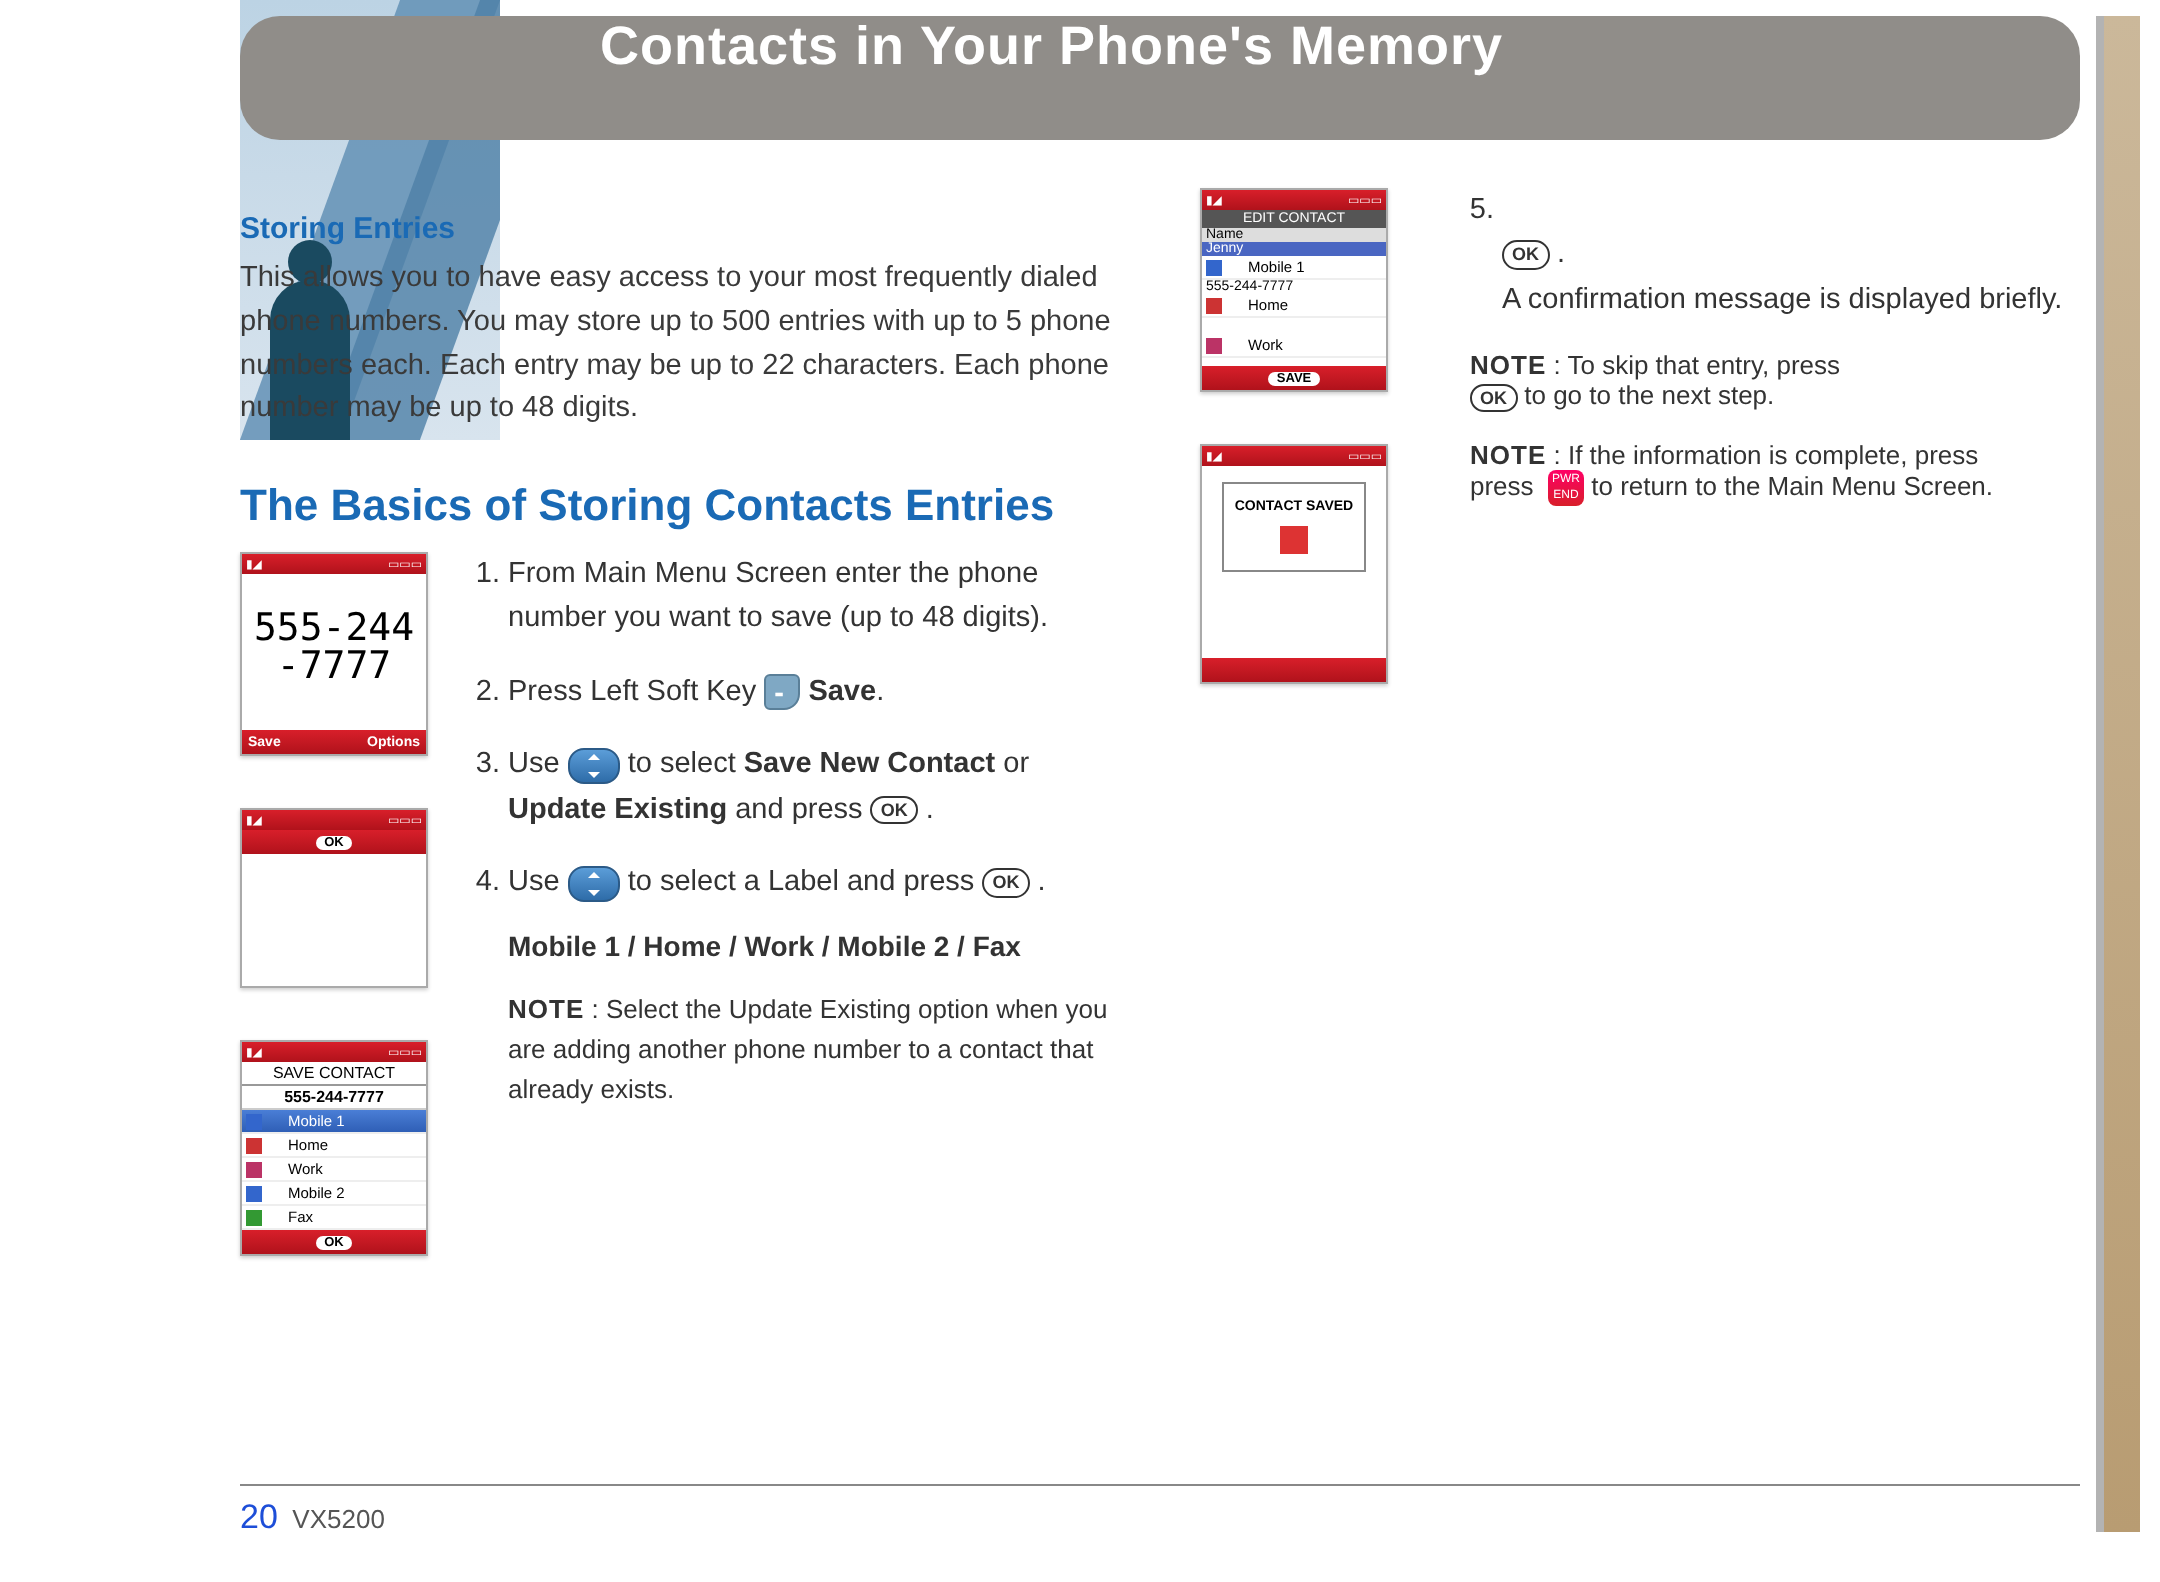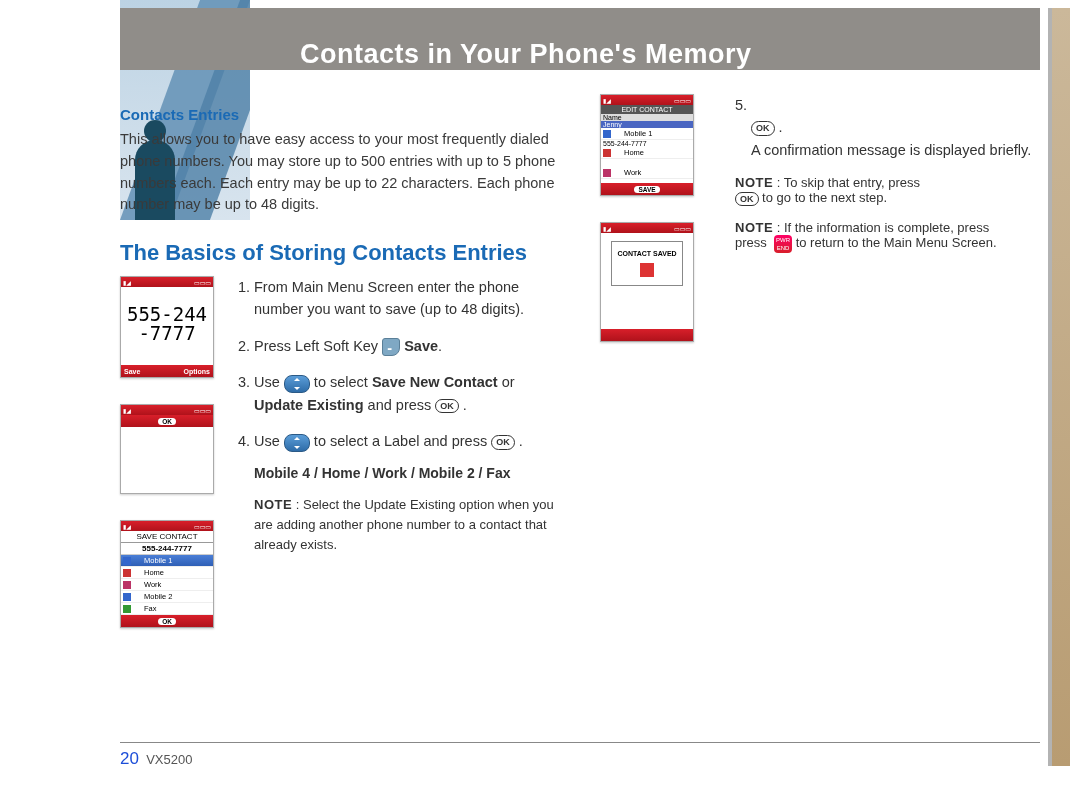--- a/index.html
+++ b/index.html
@@ -21,23 +21,24 @@
     content:"";
     position:absolute; left:-4px; top:0; width:4px; height:100%;
     background:#b3b3b3;
   }
   .header {
     position: absolute;
     left: 120px; top: 8px; right: 40px;
     height: 62px;
     background: #908d89;
     display: flex;
-    align-items: flex-end;
+    align-items: flex-start;
     padding-left: 180px;
     box-sizing: border-box;
+    border-radius: 20px;
   }
   .header-title {
     color: #fff;
     font-size: 27px;
     font-weight: bold;
     letter-spacing: 0.5px;
   }
   .header-img {
     position: absolute;
     left: 120px; top: 0;
@@ -177,21 +178,21 @@
     <div class="head"></div>
 </div>
 
 <div class="header">
   <div class="header-title">Contacts in Your Phone's Memory</div>
 </div>
 
 <div class="content">
 
   <div class="col1">
-    <div class="sub-head">Contacts Entries</div>
+    <div class="sub-head">Storing Entries</div>
     <div class="body-text">This allows you to have easy access to your most frequently dialed phone numbers. You may store up to 500 entries with up to 5 phone numbers each. Each entry may be up to 22 characters. Each phone number may be up to 48 digits.</div>
     <div class="section-title">The Basics of Storing Contacts Entries</div>
 
     <div class="step-row">
       <div class="thumbs">
 
         <div class="phone-thumb">
           <div class="pt-status">
               <span>▮◢</span>
               <span>▭▭▭</span>
@@ -254,21 +255,21 @@
         </div>
 
       </div>
 
       <div style="flex:1">
         <ol class="steps">
           <li><span>From Main Menu Screen enter the phone number you want to save (up to 48 digits).</span></li>
           <li><span>Press Left Soft Key </span><span class="icon-softkey"></span> <span class="bold">Save</span>.</li>
           <li><span>Use </span><span class="icon-nav"></span><span> to select </span><span class="bold">Save New Contact</span><span> or </span><span class="bold">Update Existing</span><span> and press </span><span class="icon-ok">OK</span> .</li>
           <li><span>Use </span><span class="icon-nav"></span><span> to select a Label and press </span><span class="icon-ok">OK</span> .
-            <div class="labels-line" style="margin-top:10px">Mobile 4 / Home / Work / Mobile 2 / Fax</div>
+            <div class="labels-line" style="margin-top:10px">Mobile 1 / Home / Work / Mobile 2 / Fax</div>
             <div class="note-text"><span class="note-label">NOTE</span><span> : Select the Update Existing option when you are adding another phone number to a contact that already exists.</span></div>
           </li>
         </ol>
       </div>
     </div>
   </div>
 
   <div class="col2">
     <div class="phone-thumb" style="margin-bottom:26px">
       <div class="pt-status">

